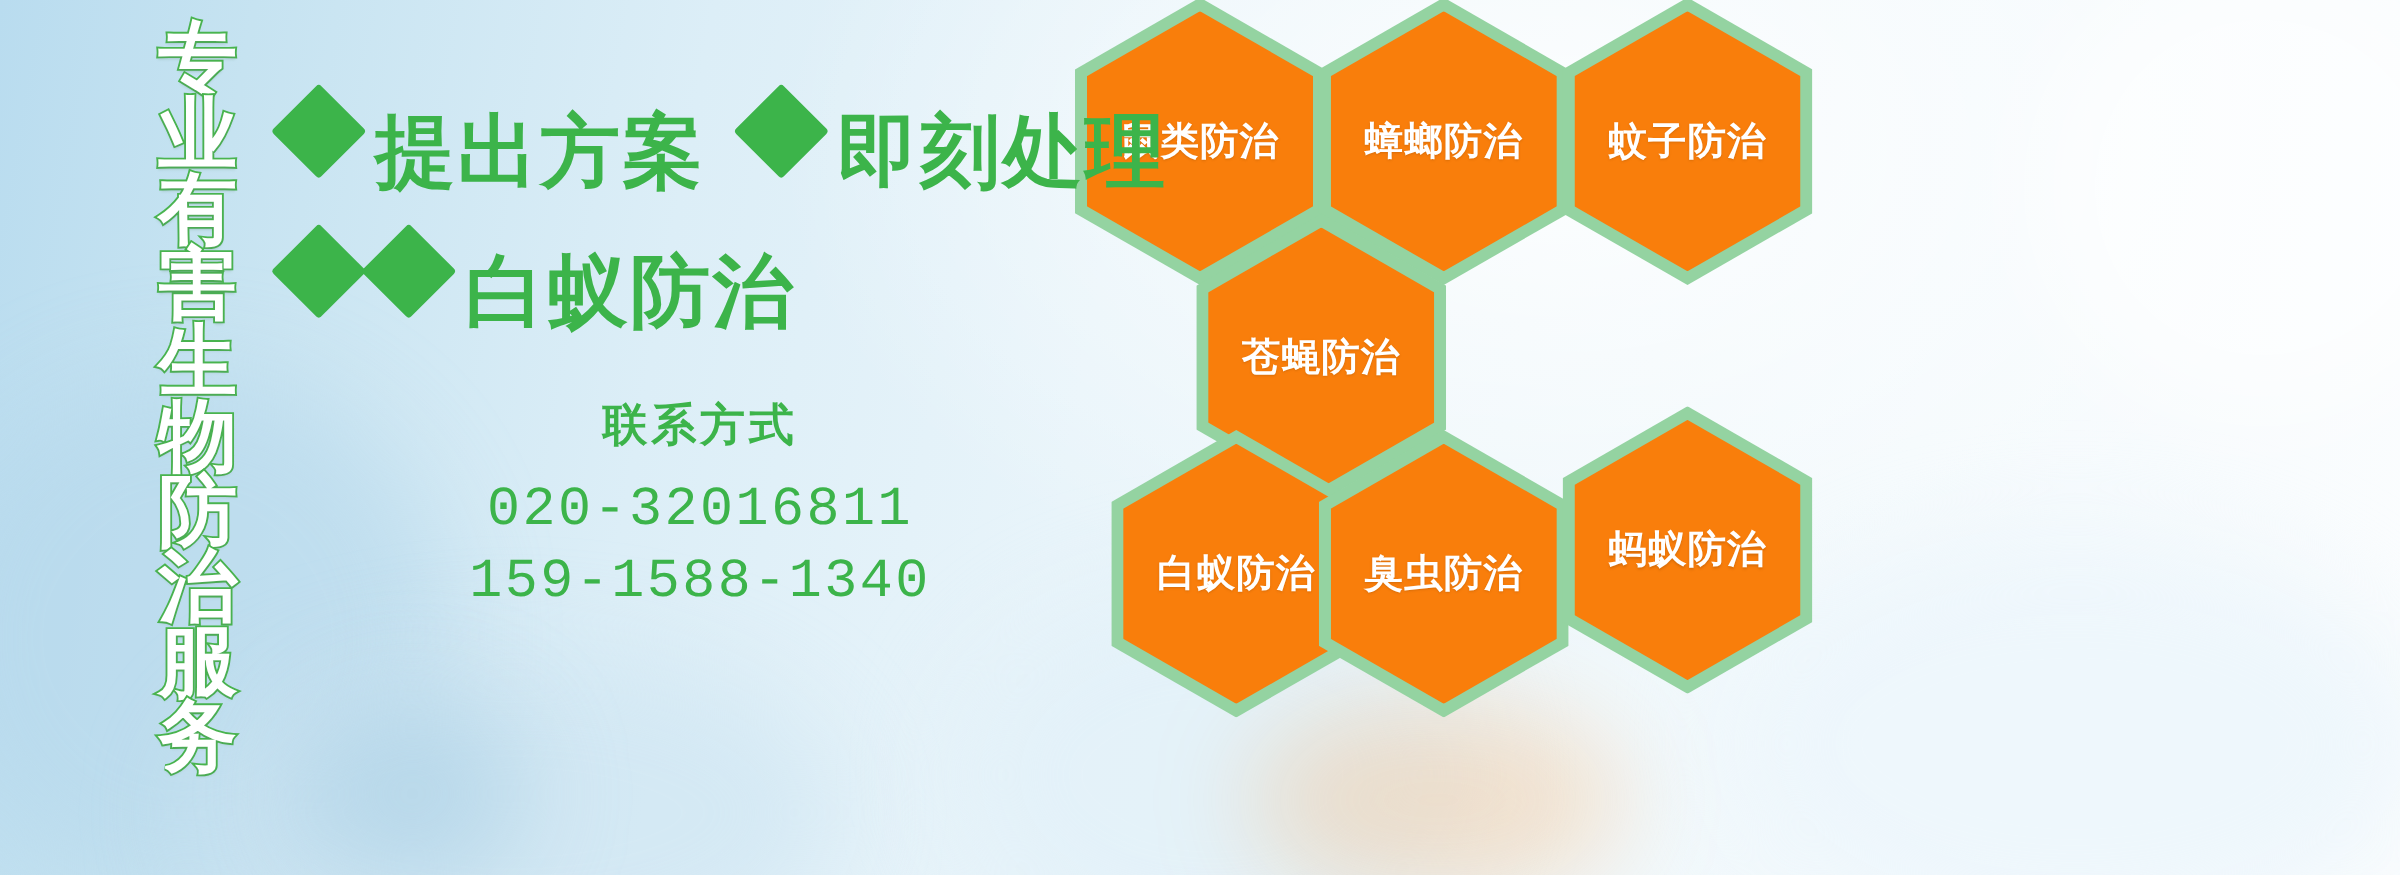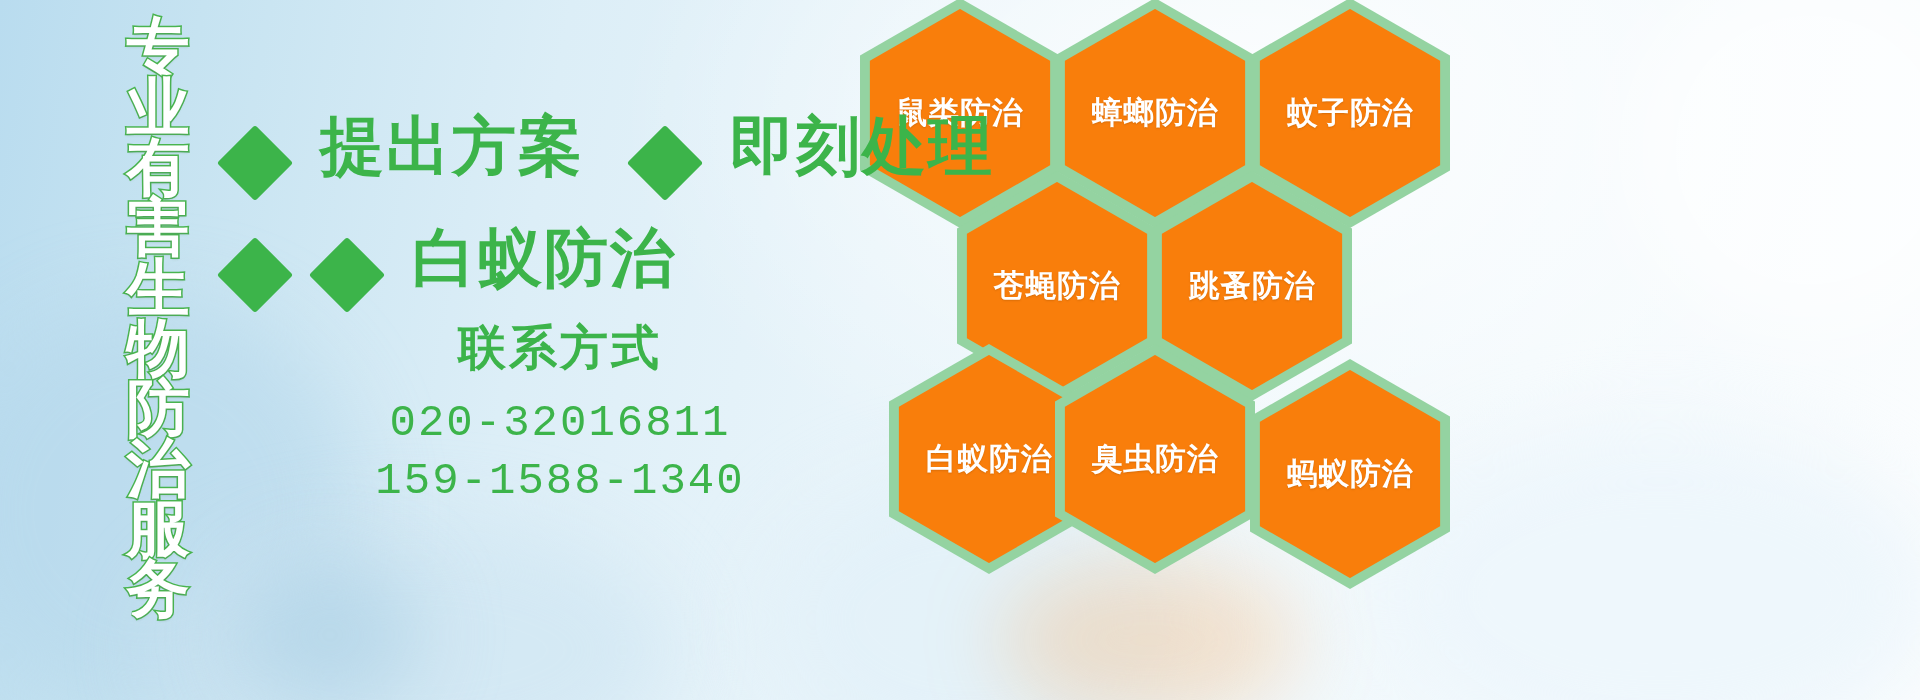--- a/index.html
+++ b/index.html
@@ -35,36 +35,36 @@
     font-family:"DejaVu Sans","Liberation Sans",sans-serif;
     color:#ffffff;
     -webkit-text-stroke:3px #49b44f;
     paint-order:stroke fill;
     text-shadow:0 2px 2px rgba(90,140,110,.25);
     letter-spacing:0;
   }
 
   
   #slogans{position:absolute;left:228px;top:78px;z-index:6;}
-  .srow{display:flex;align-items:flex-end;height:112px;gap:20px;}
+  .srow{display:flex;align-items:flex-start;height:112px;}
   .dia{
     width:54px;height:54px;background:#3cb44a;flex:0 0 auto;
     transform:rotate(45deg);border-radius:3px;margin-right:18px;
   }
   .stext{
     font-size:64px;font-weight:700;color:#3cb44a;letter-spacing:2px;
     font-family:"DejaVu Sans","Liberation Sans",sans-serif;white-space:nowrap;
     margin-right:34px;
   }
   .stext.last{margin-right:0;}
 
   
   #contact{position:absolute;left:300px;top:316px;width:520px;text-align:center;z-index:6;}
   #contact .ctitle{
-    font-size:48px;font-weight:700;color:#3cb44a;letter-spacing:3px;
+    font-size:36px;font-weight:700;color:#3cb44a;letter-spacing:3px;
     font-family:"DejaVu Sans","Liberation Sans",sans-serif;margin-bottom:14px;
   }
   #contact .cphone{
     font-size:44px;font-weight:400;color:#3cb44a;letter-spacing:2px;
     font-family:Liberation Mono, monospace;line-height:1.32;
   }
 
   
   #comb{position:absolute;left:852px;top:-10px;width:620px;height:560px;z-index:5;}
   .hexwrap{
@@ -155,42 +155,36 @@
       </div>
     </div>
 
     <div class="hexwrap" style="left:105px;top:181px;">
       <div class="hexouter"></div>
       <div class="hexinner">
         <span class="hexlabel">苍蝇防治</span>
       </div>
     </div>
 
-    <div class="hexwrap" style="left:300px;top:181px;">
-      <div class="hexouter"></div>
-      <div class="hexinner">
-        <span class="hexlabel">跳蚤防治</span>
-      </div>
-    </div>
 
     <div class="hexwrap" style="left:8px;top:354px;margin-left:29px;">
       <div class="hexouter"></div>
       <div class="hexinner">
         <span class="hexlabel">白蚁防治</span>
       </div>
     </div>
 
     <div class="hexwrap" style="left:203px;top:354px;">
       <div class="hexouter"></div>
       <div class="hexinner">
         <span class="hexlabel">臭虫防治</span>
       </div>
     </div>
 
-    <div class="hexwrap" style="left:398px;top:369px;">
+    <div class="hexwrap" style="left:398px;top:335px;">
       <div class="hexouter"></div>
       <div class="hexinner">
         <span class="hexlabel">蚂蚁防治</span>
       </div>
     </div>
 
   </div>
 </div>
 
 </body></html>

